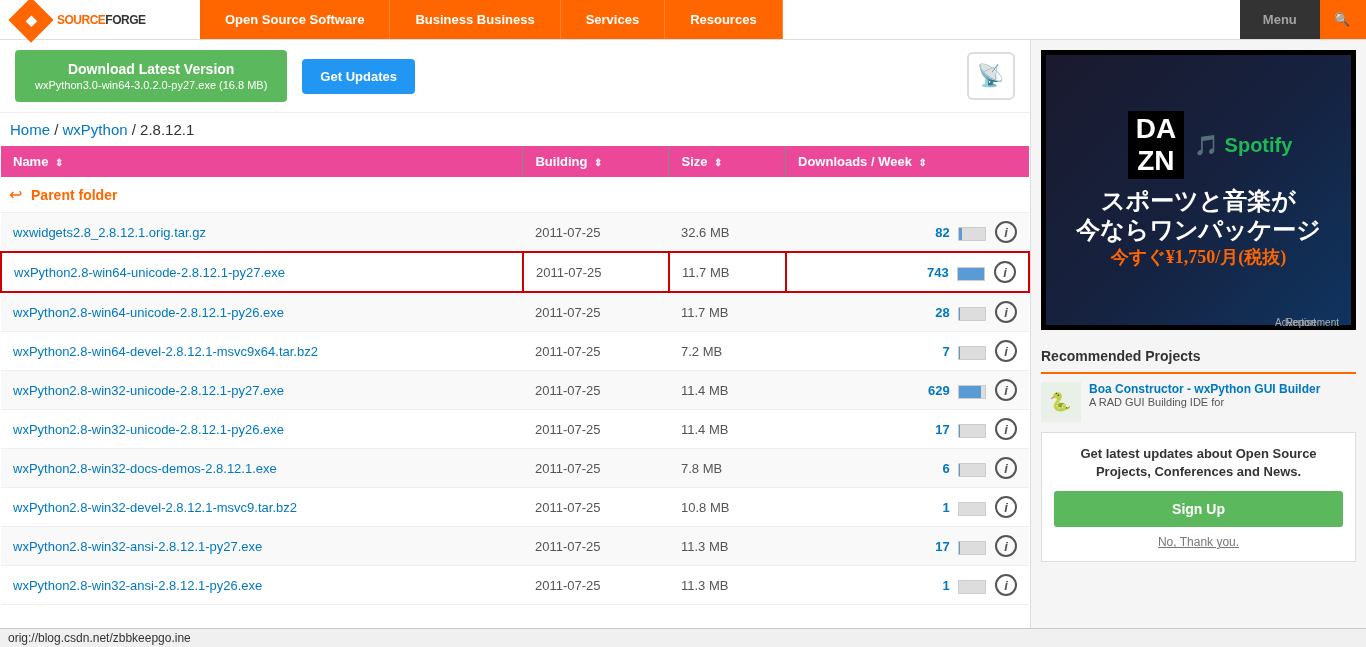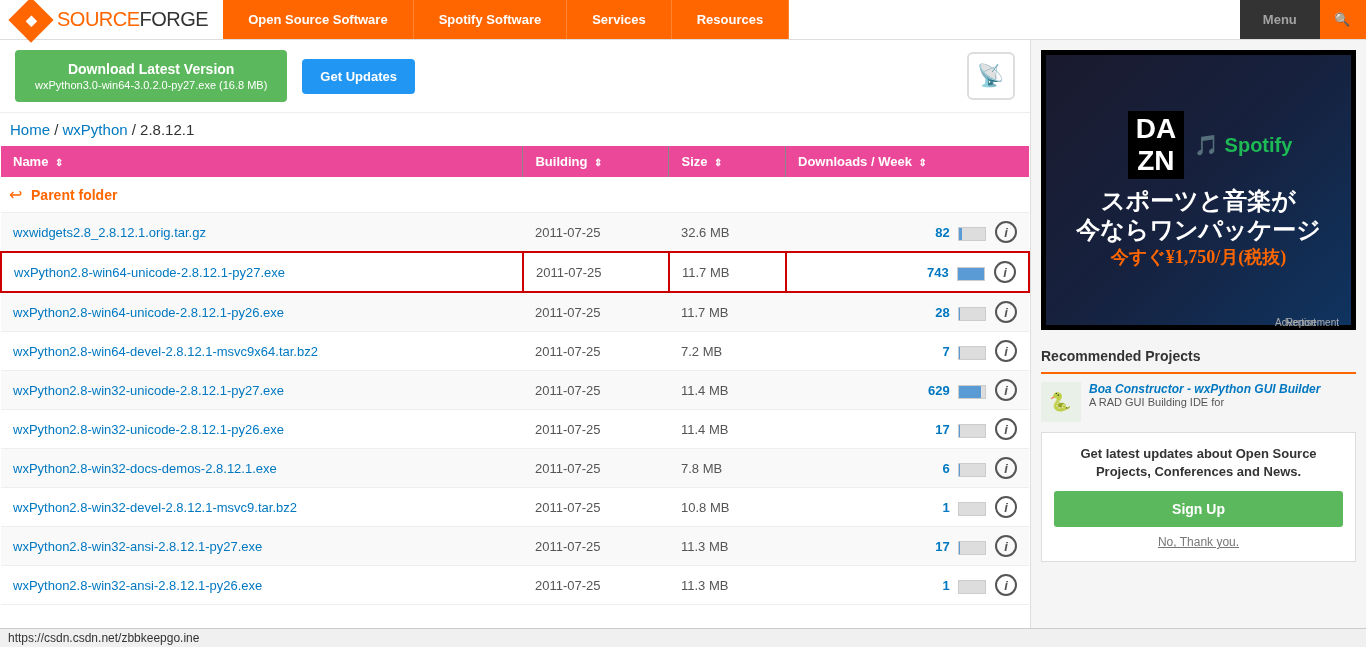--- a/index.html
+++ b/index.html
@@ -31,22 +31,22 @@
       margin-right: 10px;
       flex-shrink: 0;
     }
     .logo-diamond-inner {
       transform: rotate(-45deg);
       color: #fff;
       font-size: 14px;
       font-weight: bold;
     }
     .logo-text {
-      font-size: 20px;
-      font-weight: normal;
+      font-size: 12px;
+      font-weight: bold;
       color: #333;
       letter-spacing: -0.5px;
     }
     .logo-text span { color: #f60; }
     .nav-links {
       display: flex;
       flex: 1;
     }
     .nav-link {
       display: flex;
@@ -294,21 +294,21 @@
       width: 40px;
       height: 40px;
       background: #e8f0e8;
       flex-shrink: 0;
       display: flex;
       align-items: center;
       justify-content: center;
       font-size: 18px;
     }
     .rec-info { font-size: 12px; }
-    .rec-name { font-weight: bold; color: #0078c1; cursor: pointer; font-style: italic; }
+    .rec-name { font-weight: bold; color: #0078c1; cursor: pointer; }
     .rec-desc { color: #555; font-size: 11px; }
 
     .signup-box {
       background: #fff;
       border: 1px solid #ddd;
       padding: 12px;
       margin-top: 10px;
       text-align: center;
     }
     .signup-box p {
@@ -361,21 +361,21 @@
   <div class="logo-area">
     <div class="logo-diamond">
       <div class="logo-diamond-inner">◆</div>
     </div>
     <div class="logo-text">
       <span>SOURCE</span>FORGE
     </div>
   </div>
   <div class="nav-links">
     <a class="nav-link">Open Source Software</a>
-    <a class="nav-link">Spotify Software</a>
+    <a class="nav-link">Business Business</a>
     <a class="nav-link">Services</a>
     <a class="nav-link">Resources</a>
   </div>
   <div class="nav-menu">Menu</div>
   <div class="nav-search">
     <span>🔍</span>
   </div>
 </div>
 
 <div class="main-layout">
@@ -580,14 +580,14 @@
 
     <div class="signup-box">
       <p>Get latest updates about Open Source Projects, Conferences and News.</p>
       <button class="signup-btn">Sign Up</button>
       <span class="no-thanks">No, Thank you.</span>
     </div>
   </div>
 </div>
 
 <div class="status-bar">
-  <span>https://csdn.csdn.net/zbbkeepgo.ine</span>
+  <span>orig://blog.csdn.net/zbbkeepgo.ine</span>
 </div>
 
 </body></html>

